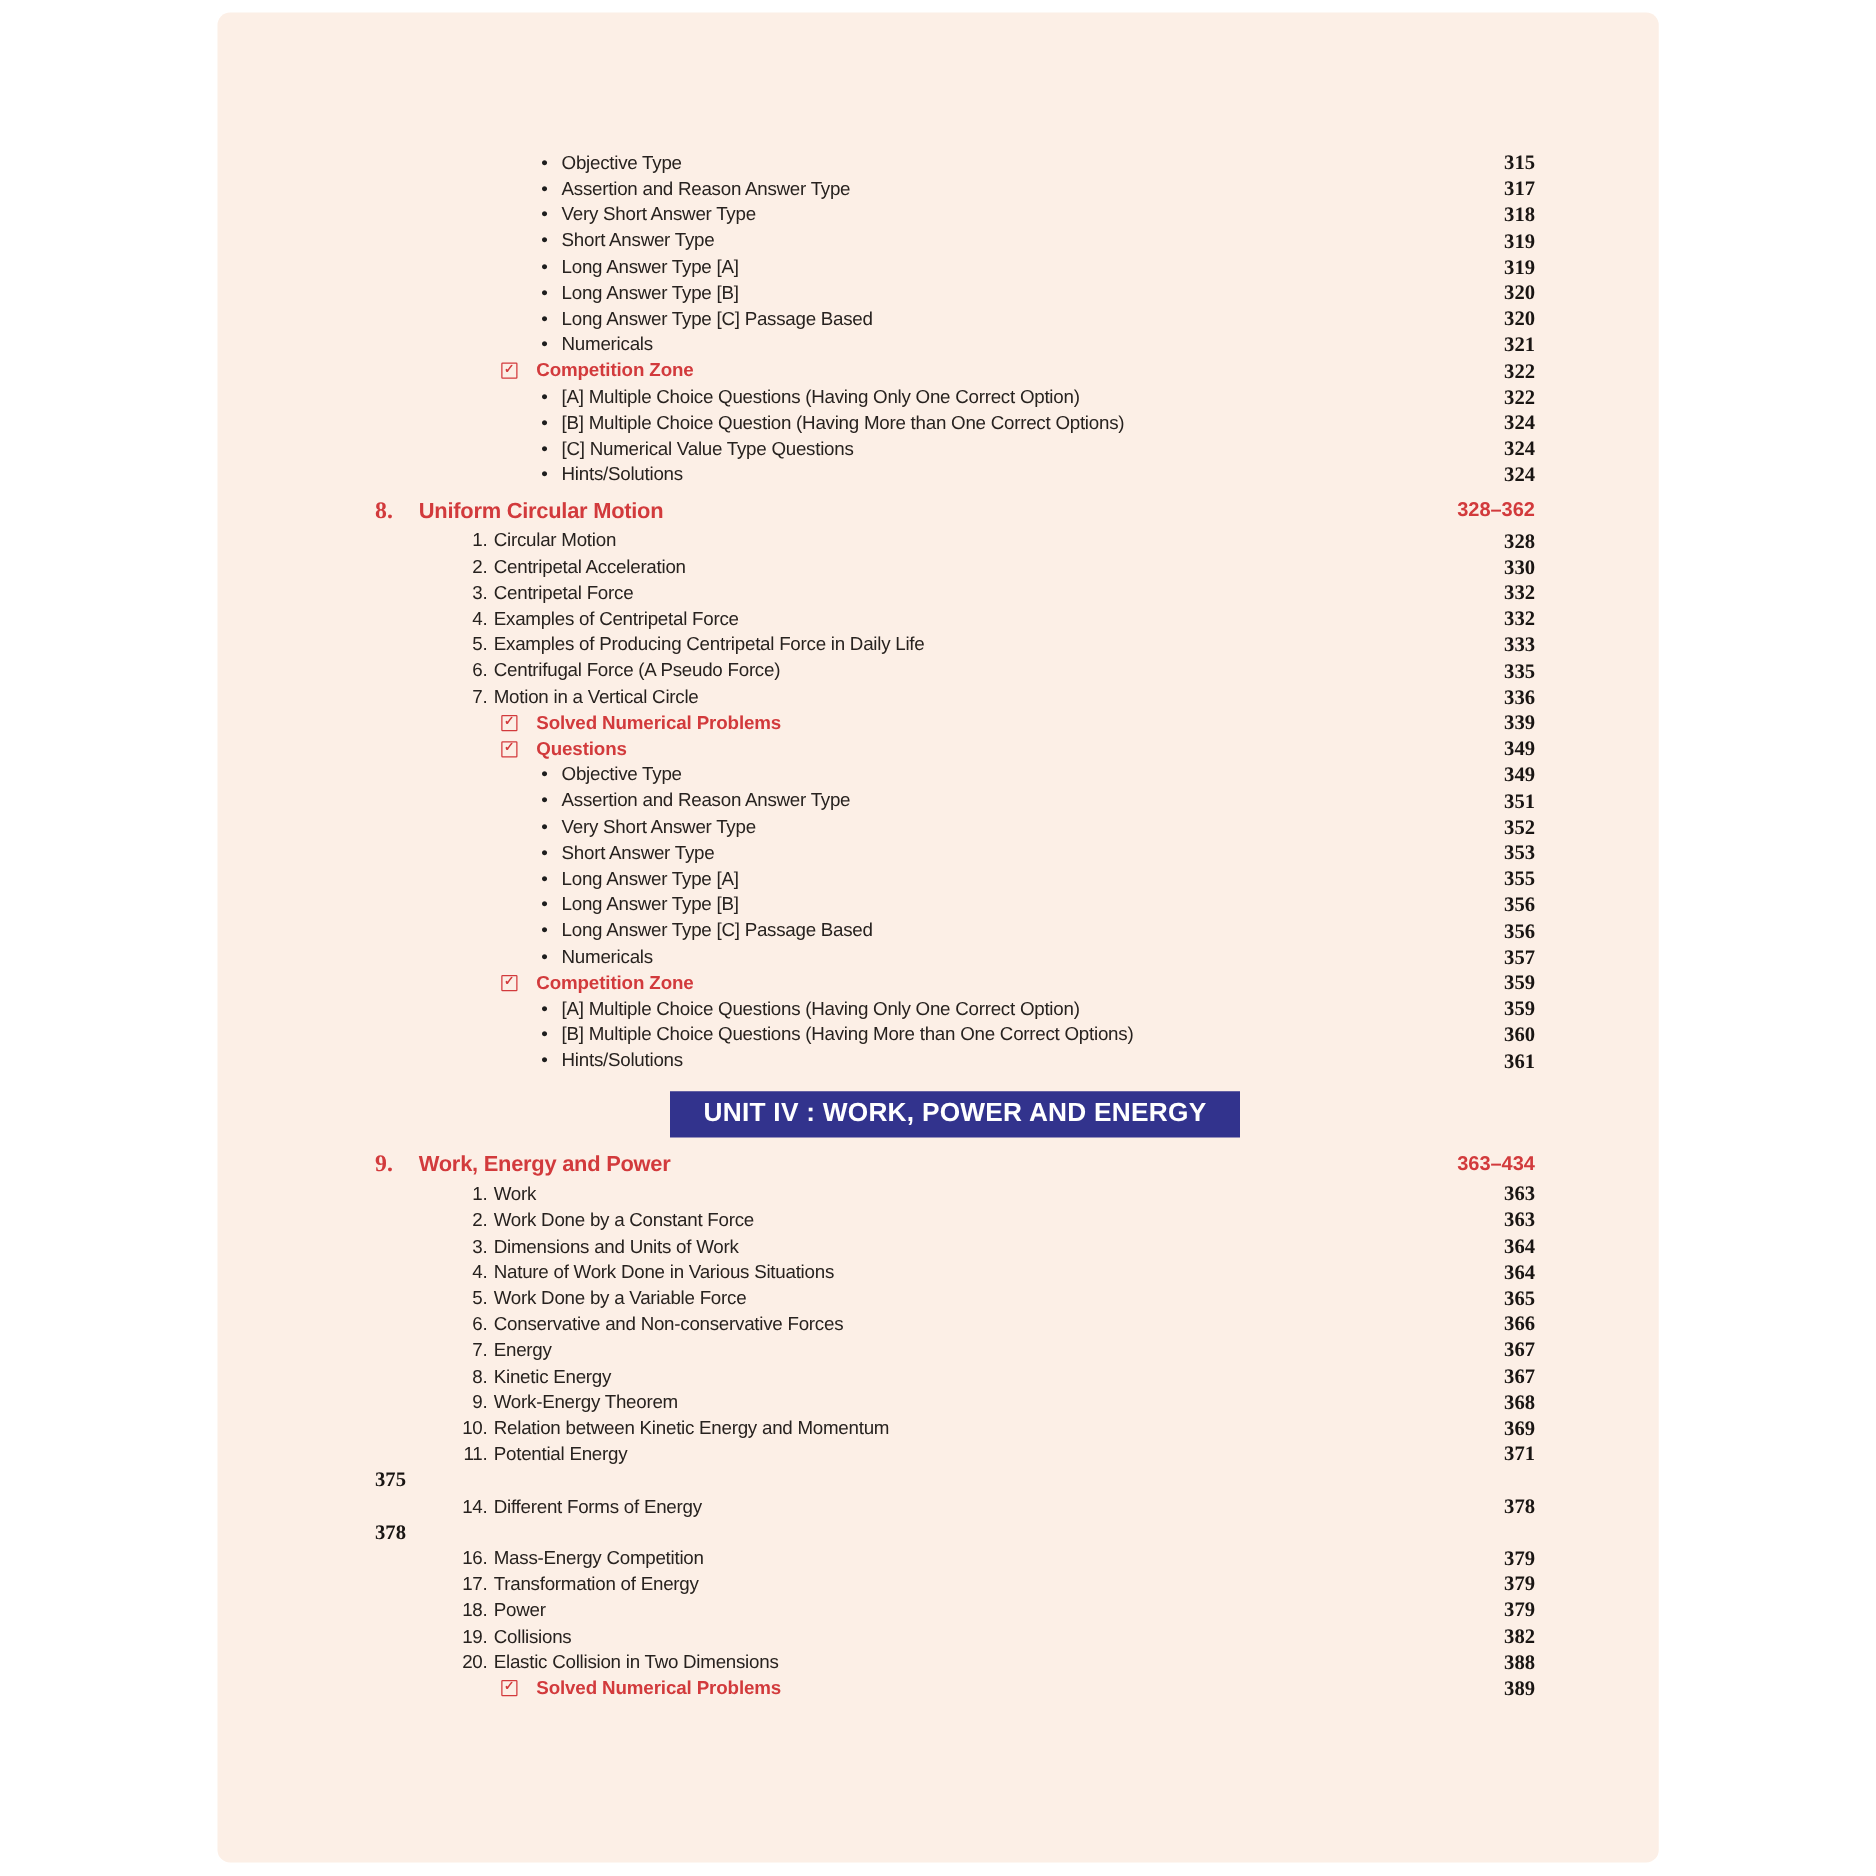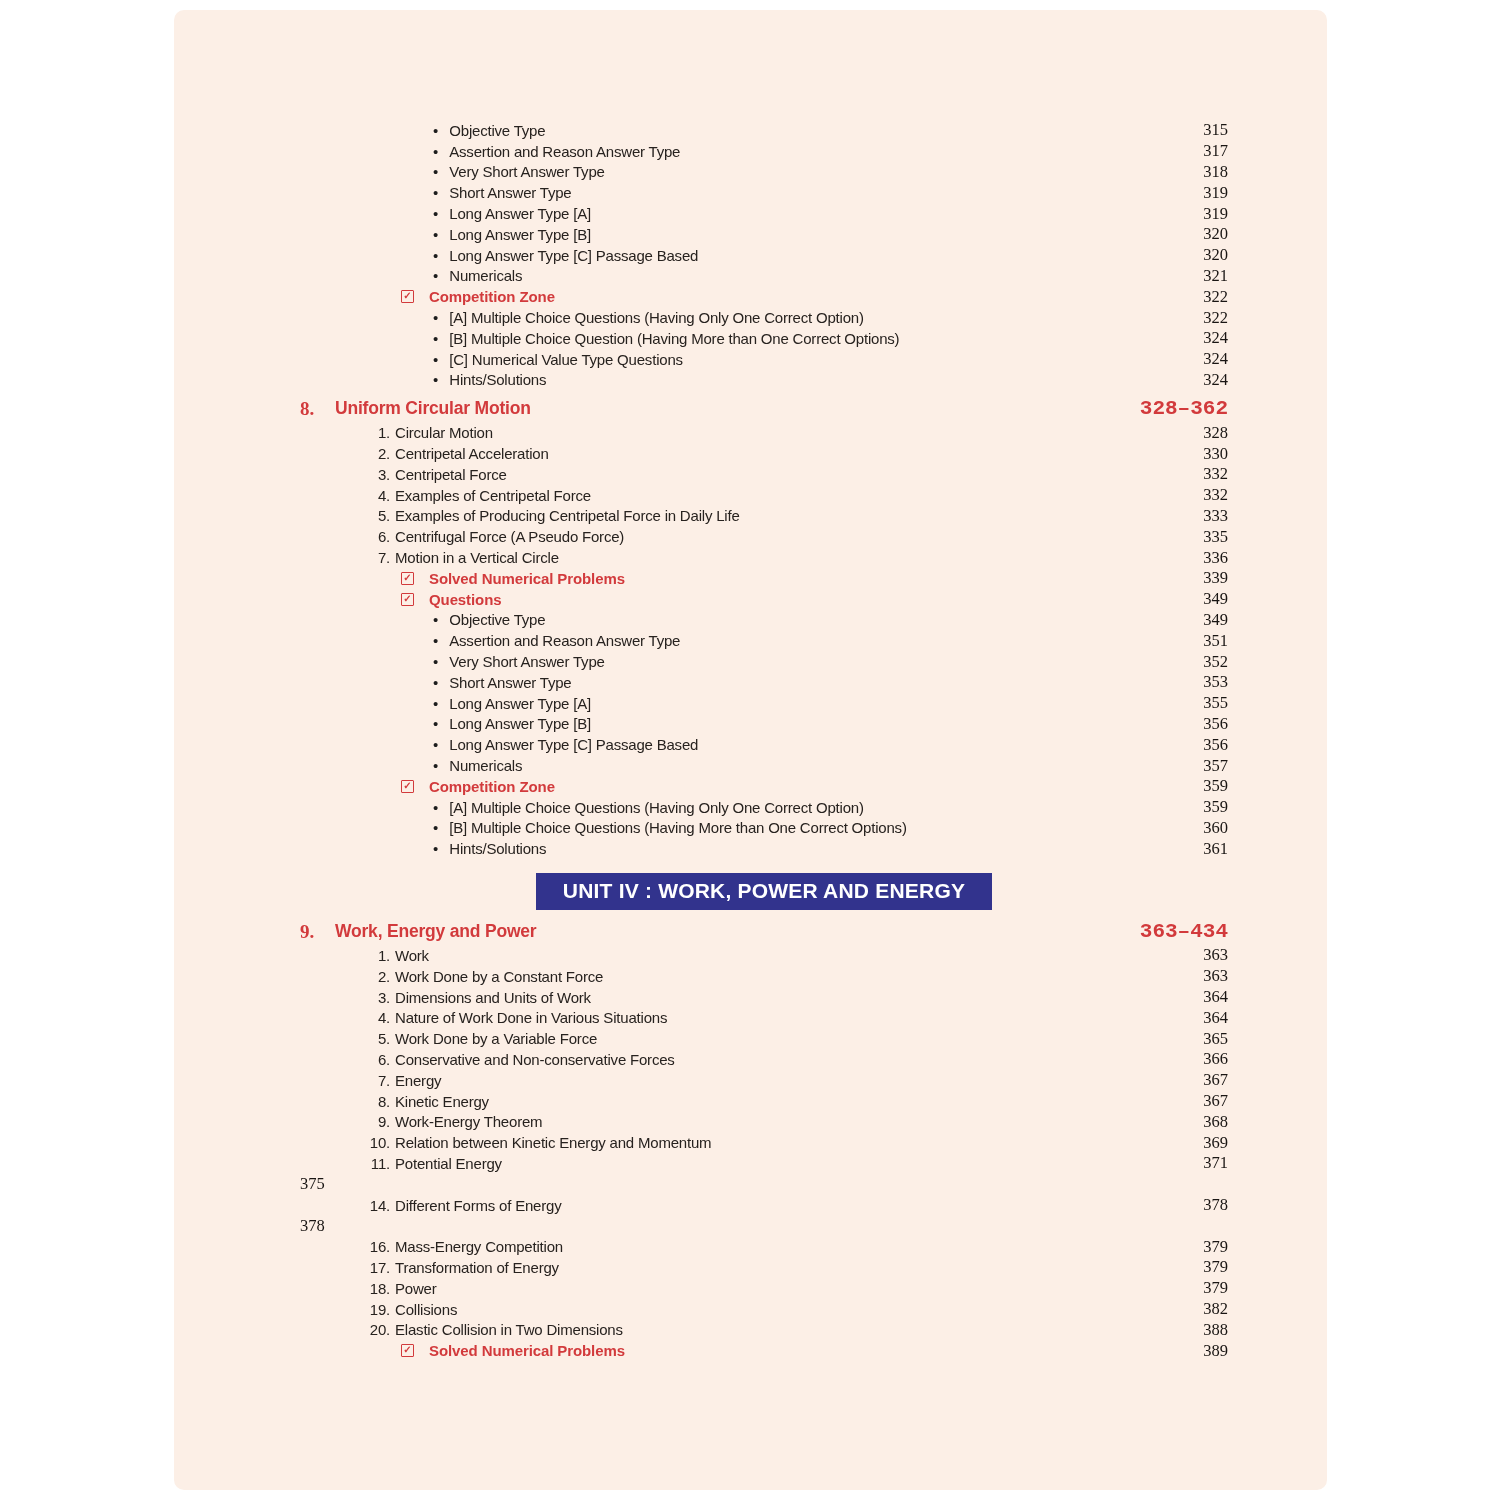--- a/index.html
+++ b/index.html
@@ -25,25 +25,25 @@
   .lbl{font-size:15px;letter-spacing:-0.2px;color:var(--ink);white-space:nowrap;}
   .num{width:90px;flex:0 0 90px;text-align:right;margin-right:5px;font-size:15px;letter-spacing:-0.2px;color:var(--ink);}
   .blt{margin-left:133px;margin-right:11px;color:#1d1d1d;font-size:15px;line-height:1;flex:0 0 auto;}
   .cb{
     margin-left:101px;width:13px;height:13px;flex:0 0 13px;
     border:1.6px solid var(--red);border-radius:1px;
     display:flex;align-items:center;justify-content:center;
   }
   .tick{color:var(--red);font-size:10px;font-weight:bold;line-height:1;margin-top:-1px;}
   .clbl{margin-left:15px;font-weight:bold;font-size:15px;color:var(--red);letter-spacing:-0.1px;white-space:nowrap;}
-  .pg{font-family:"Liberation Serif", serif;font-weight:normal;font-size:16.5px;color:var(--pg-ink);white-space:nowrap;}
+  .pg{font-family:"Liberation Serif", serif;font-weight:bold;font-size:16.5px;color:var(--pg-ink);white-space:nowrap;}
   .row.chapter{height:27px;margin-top:5px;}
   .chnum{font-family:"Liberation Serif", serif;font-weight:bold;font-size:19px;color:var(--red);width:35px;flex:0 0 35px;}
   .chtitle{font-weight:bold;font-size:17.5px;color:var(--red);letter-spacing:-0.2px;white-space:nowrap;}
-  .pgrange{font-weight:bold;font-size:21px;color:var(--red);white-space:nowrap;font-family:Liberation Mono, monospace;}
+  .pgrange{font-weight:bold;font-size:16px;color:var(--red);white-space:nowrap;}
   .banner-row{display:flex;justify-content:center;margin:14px 0 8px;}
   .banner{
     background:var(--banner-blue);color:#ffffff;font-weight:bold;font-size:21px;
     padding:6px 27px 7px;letter-spacing:0.2px;white-space:nowrap;
   }
 </style>
 </head>
 <body>
 
 <main>

